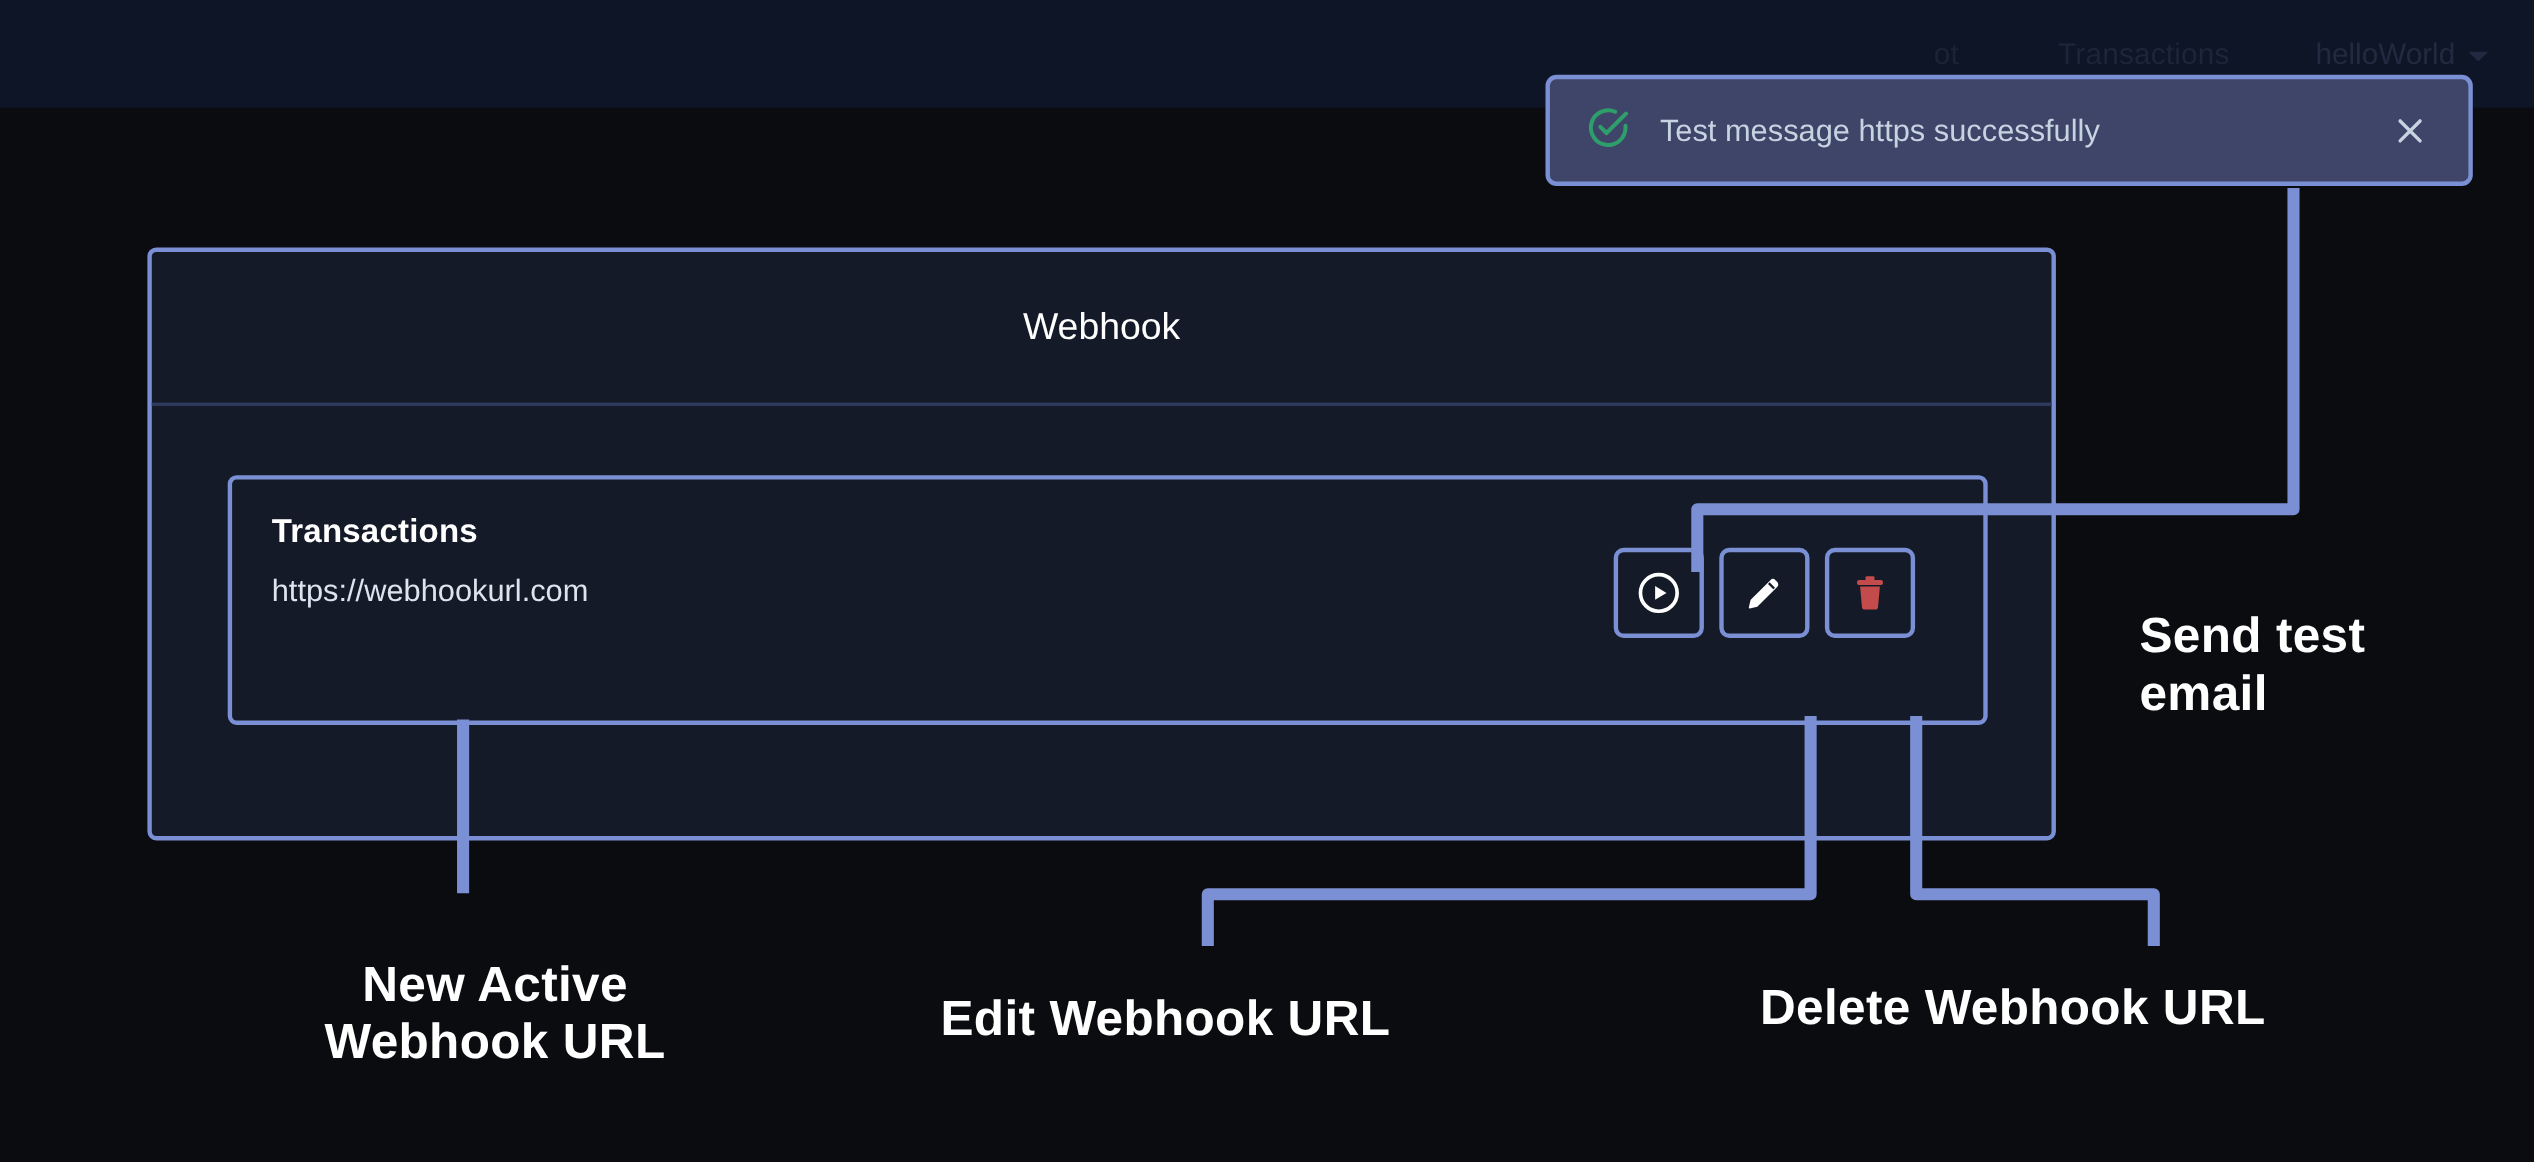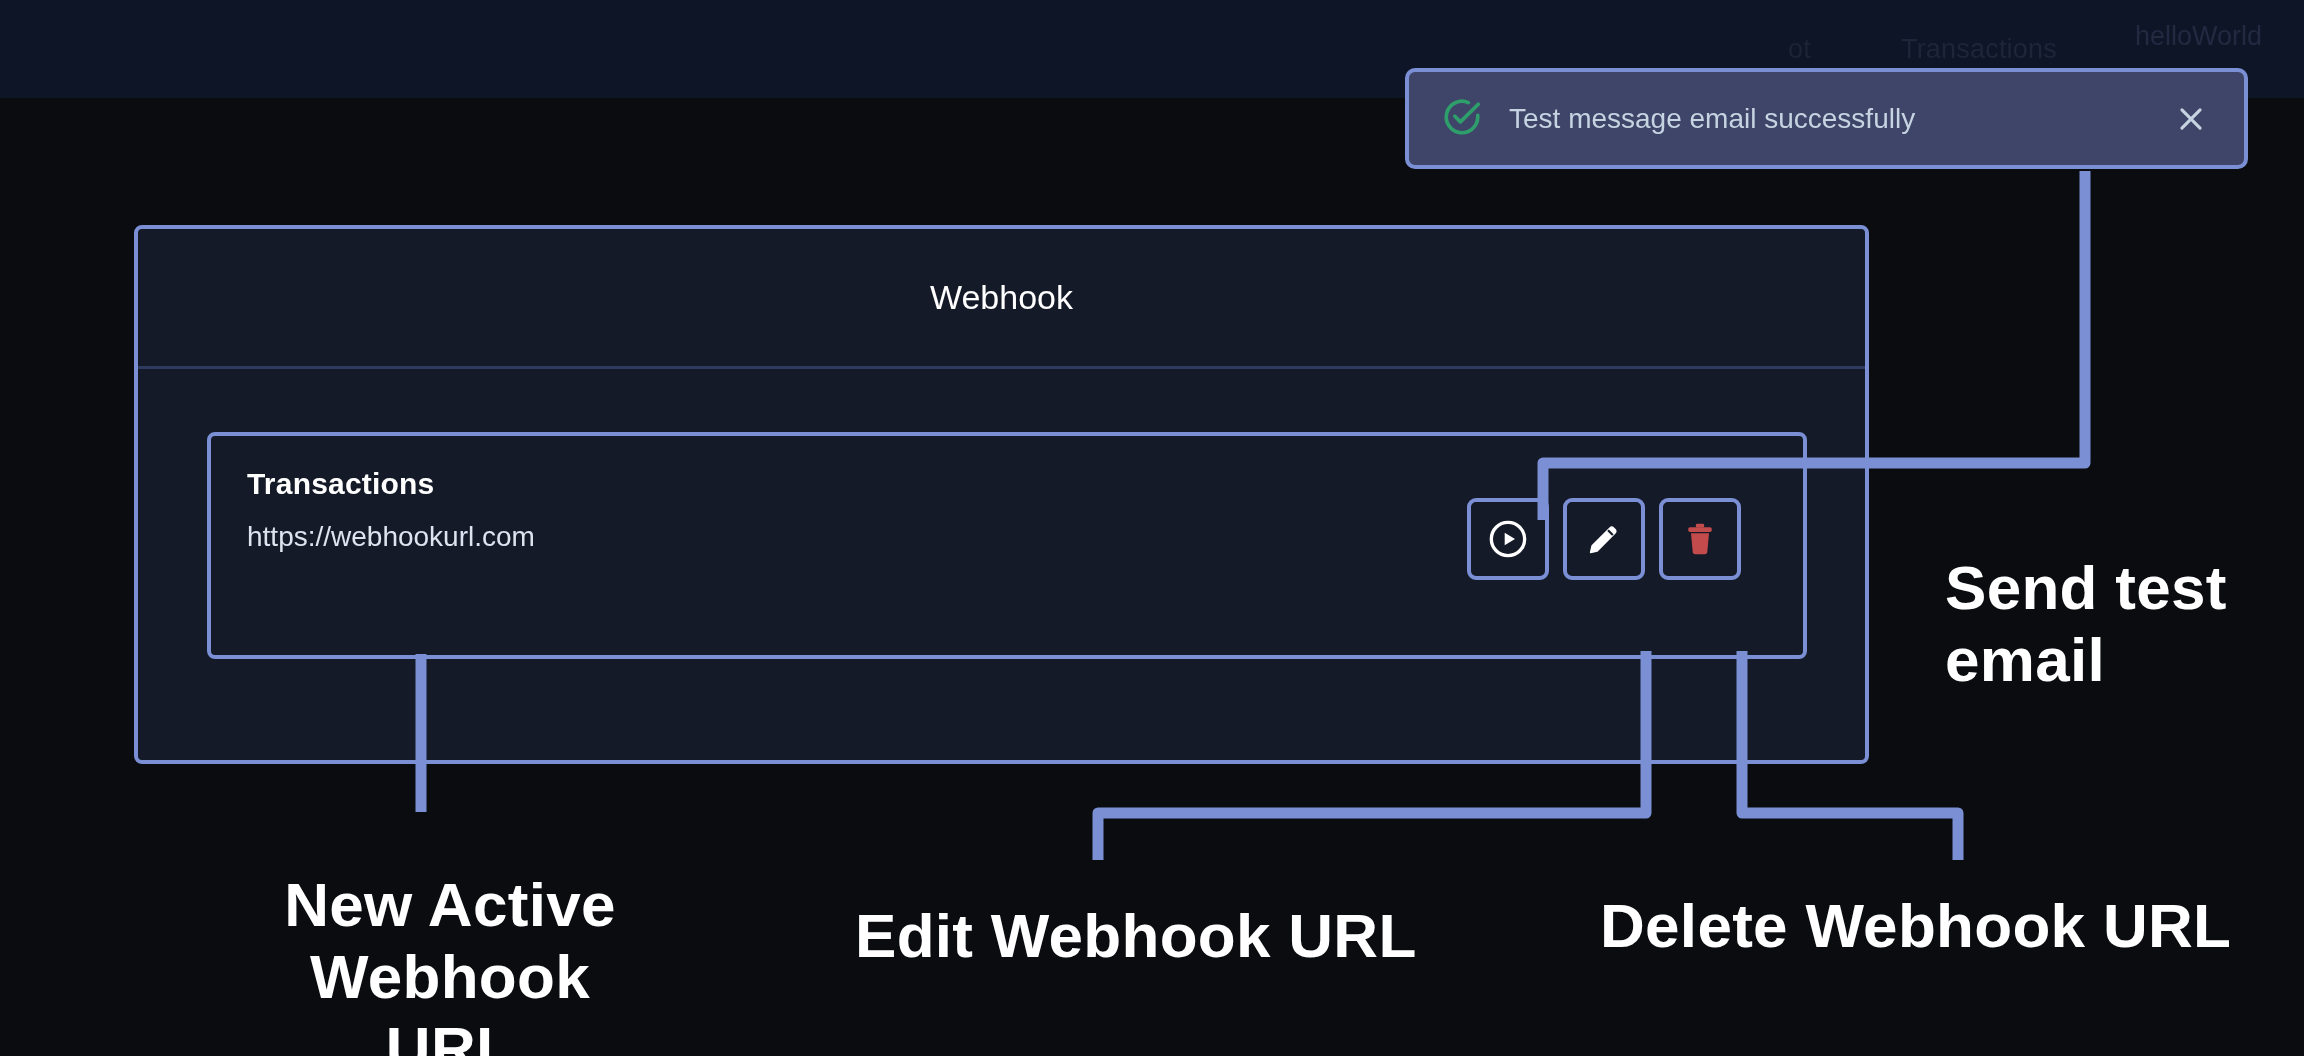--- a/index.html
+++ b/index.html
@@ -22,21 +22,21 @@
   .nav-item{
     color:#1E2538;
     font-size:27px;
     letter-spacing:.2px;
     padding:0 44px;
     white-space:nowrap;
   }
   .nav-item.faded-cut{ color:#1C2334; padding-right:46px; }
   #nav-user{
     color:#212A41; font-size:27px; display:flex; align-items:center; gap:12px;
-    padding-left:34px; white-space:nowrap;flex-direction:column;
+    padding-left:34px; white-space:nowrap;
   }
   #nav-user .chev{
     width:0;height:0;border-left:9px solid transparent;border-right:9px solid transparent;
     border-top:9px solid #212A41; margin-top:4px;
   }
 
   
   #webhook-card{
     position:absolute; left:134px; top:225px; width:1735px; height:539px;
     background:#141A28;
@@ -89,21 +89,21 @@
   #toast-close{ cursor:pointer; padding:6px 10px; display:flex; }
 
   
   #annotation-lines{
     position:absolute; left:0; top:0; width:2304px; height:1056px;
     pointer-events:none;
   }
   .anno-label{
     position:absolute;
     color:#FFFFFF;
-    font-size:62px;
+    font-size:45px;
     font-weight:700;
     line-height:1.16;
     letter-spacing:.3px;
   }
   #label-new-active{ left:240px; top:837px; width:420px; text-align:center;margin-top:32px; }
   #label-edit{ left:855px; top:900px; }
   #label-delete{ left:1600px; top:890px; }
   #label-send-test{ left:1945px; top:552px; width:300px; }
 </style>
 </head>
@@ -166,21 +166,21 @@
   </div>
 </div>
 
 <div id="toast">
   <span>
     <svg width="42" height="42" viewBox="0 0 24 24" fill="none">
       <path d="M21 11.1 V12 a9 9 0 1 1 -5.34 -8.22" stroke="#2E9E6B" stroke-width="2.1" stroke-linecap="round" fill="none"></path>
       <path d="M7.9 11.6 L11.1 14.8 L21.3 4.7" stroke="#2E9E6B" stroke-width="2.1" stroke-linecap="round" stroke-linejoin="round" fill="none"></path>
     </svg>
   </span>
-  <span id="toast-message">Test message email successfully</span>
+  <span id="toast-message">Test message https successfully</span>
   <span id="toast-close">
     <svg width="34" height="34" viewBox="0 0 24 24" fill="none">
       <path d="M5.6 5.6 L18.4 18.4 M18.4 5.6 L5.6 18.4" stroke="#C6D3E1" stroke-width="2.2" stroke-linecap="round"></path>
     </svg>
   </span>
 </div>
 
 <svg id="annotation-lines" viewBox="0 0 2304 1056">
   <g stroke="#7B8FD4" stroke-width="11" fill="none" stroke-linecap="butt" stroke-linejoin="round">
 

